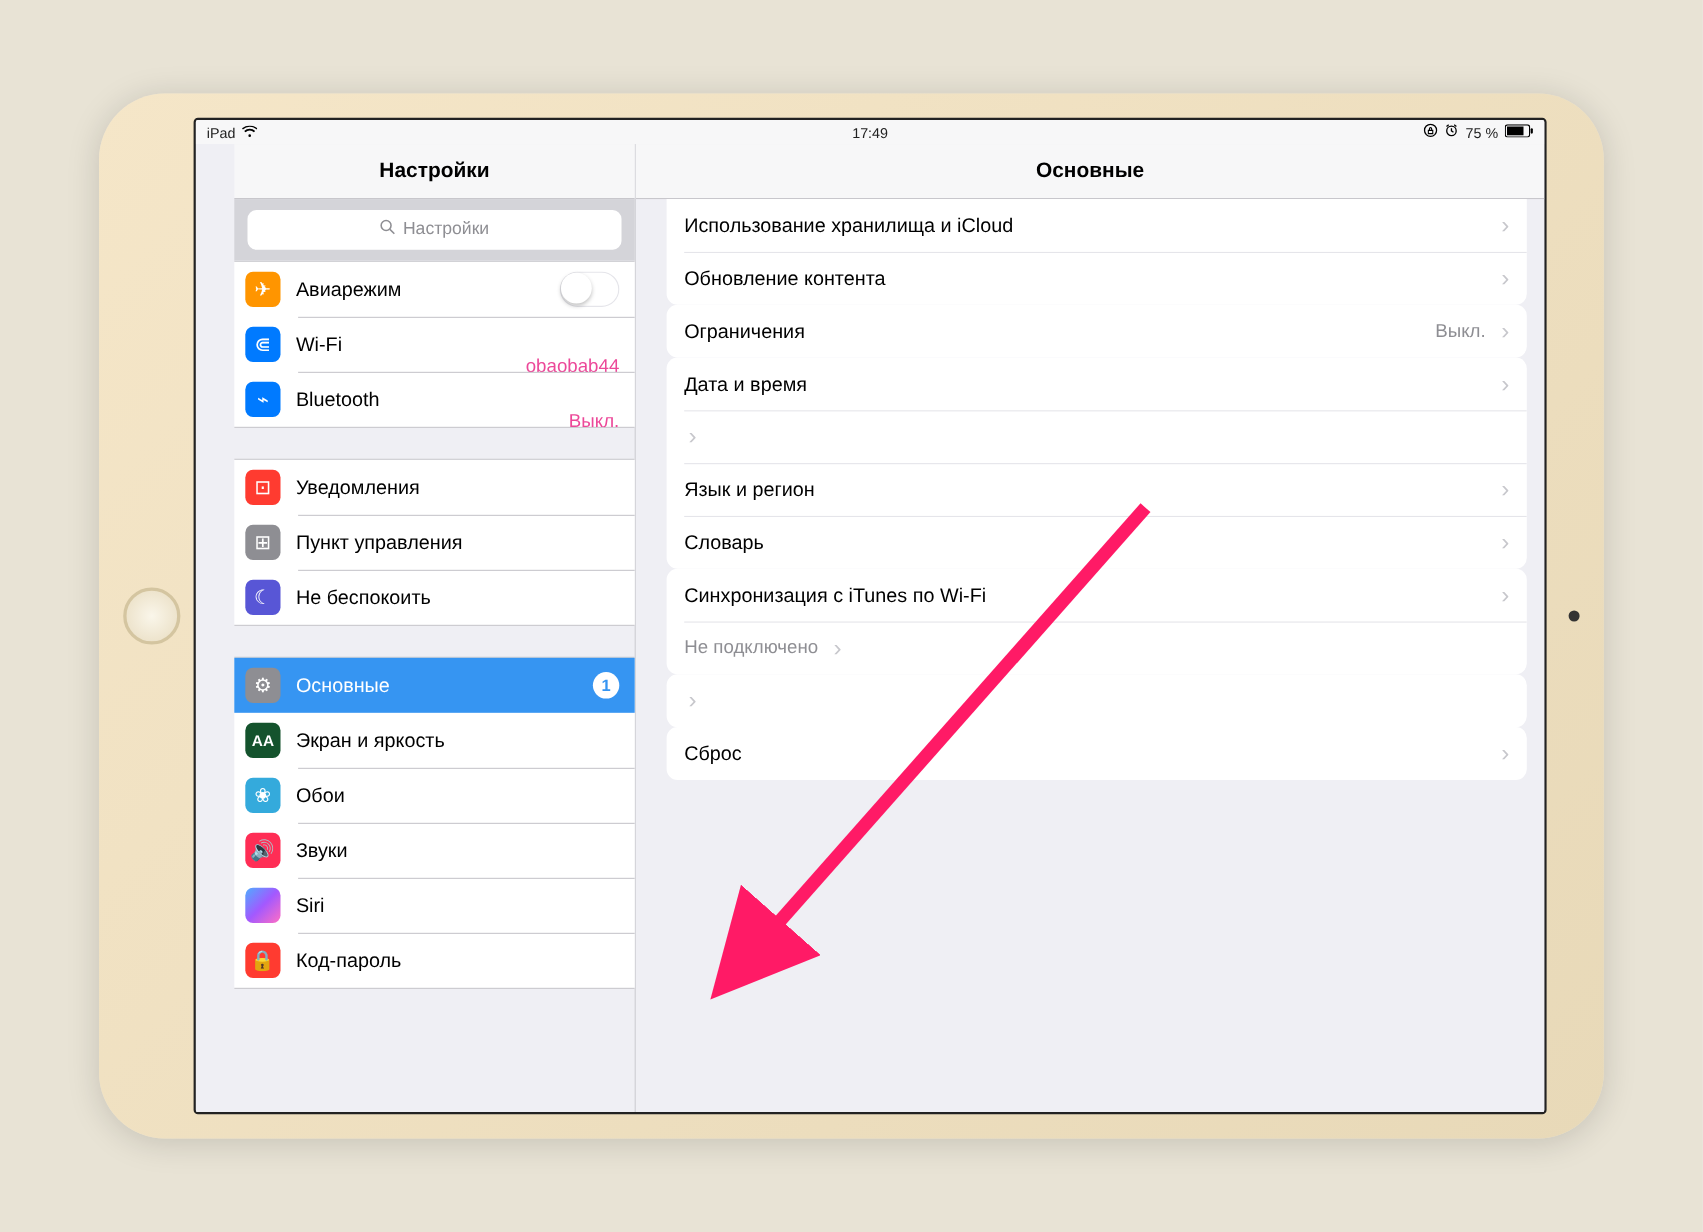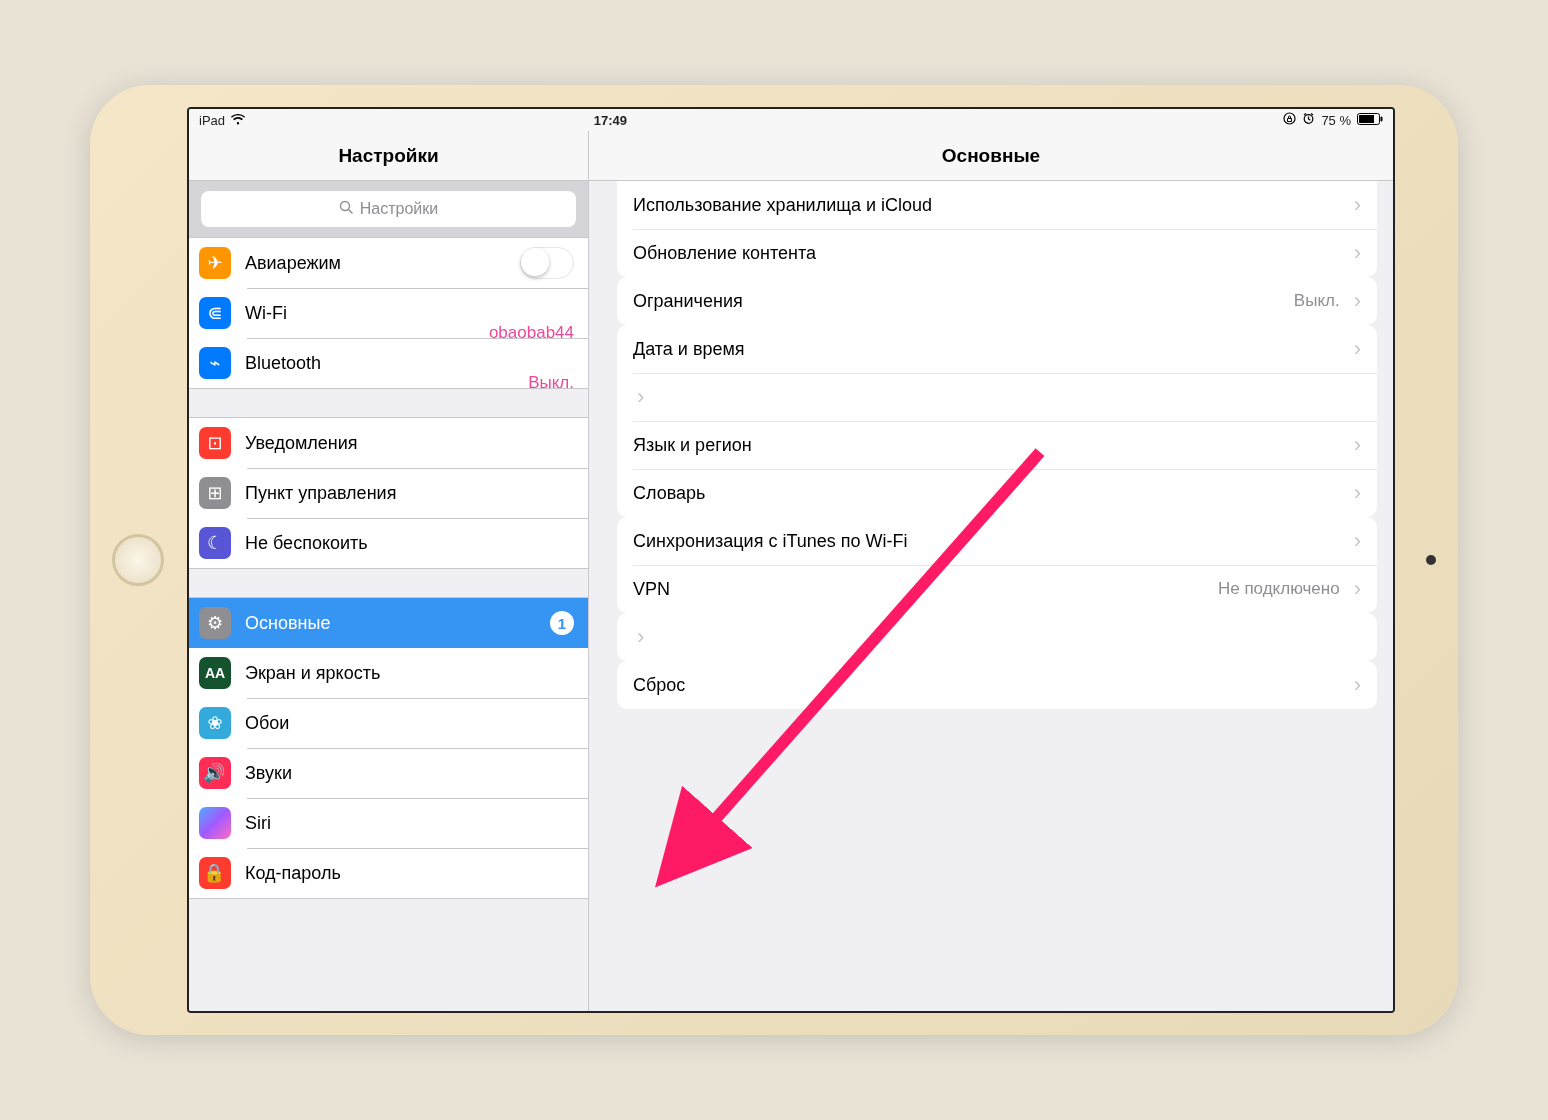--- a/index.html
+++ b/index.html
@@ -7,21 +7,21 @@
 
 .device-frame {
   width: 1368px;
   height: 950px;
   background: linear-gradient(135deg, #f5e6c8, #e8d9b8);
   border-radius: 60px;
   padding: 22px;
   box-shadow: 0 4px 30px rgba(0,0,0,0.15);
   display: flex;
   align-items: center;
-  gap: 23px;
+  gap: 12px;
 }
 .home-button {
   width: 52px;
   height: 52px;
   border-radius: 50%;
   border: 3px solid #d4c5a0;
   background: radial-gradient(circle, #faf6ea, #e8dcc0);
   flex-shrink: 0;
 }
 .camera-dot { width: 10px; height: 10px; border-radius: 50%; background: #333; flex-shrink: 0; margin-left: 8px; }
@@ -41,31 +41,32 @@
 .status-bar {
   height: 22px;
   background: #f7f7f8;
   display: flex;
   align-items: center;
   padding: 0 10px;
   font-size: 13px;
   color: #222;
 }
 .status-left { flex: 1; display: flex; align-items: center; gap: 6px; }
-.status-center { flex: 1; font-weight: 700; }
+.status-center { flex: 1; text-align: center; font-weight: 400; }
 .status-right { flex: 1; display: flex; justify-content: flex-end; align-items: center; gap: 6px; }
 
 .content { flex: 1; display: flex; overflow: hidden; }
 
 .sidebar {
   width: 400px;
   border-right: 1px solid #c8c7cc;
   display: flex;
   flex-direction: column;
   background: #efeff4;
+  padding-left: 35px;
 }
 .sidebar-header {
   height: 50px;
   display: flex;
   align-items: center;
   justify-content: center;
   font-size: 19px;
   font-weight: 600;
   background: #f7f7f8;
   border-bottom: 1px solid #c8c7cc;
@@ -360,21 +361,20 @@
                 <div class="m-label">Словарь</div>
                 <div class="chevron">›</div>
               </div>
             </div>
             <div class="m-group">
               <div class="m-item">
                 <div class="m-label">Синхронизация с iTunes по Wi-Fi</div>
                 <div class="chevron">›</div>
               </div>
               <div class="m-item">
-                <div class="m-label">VPN</div>
                 <div class="m-value">Не подключено</div>
                 <div class="chevron">›</div>
               </div>
             </div>
             <div class="m-group">
               <div class="m-item">
                 <div class="chevron">›</div>
               </div>
             </div>
             <div class="m-group">

